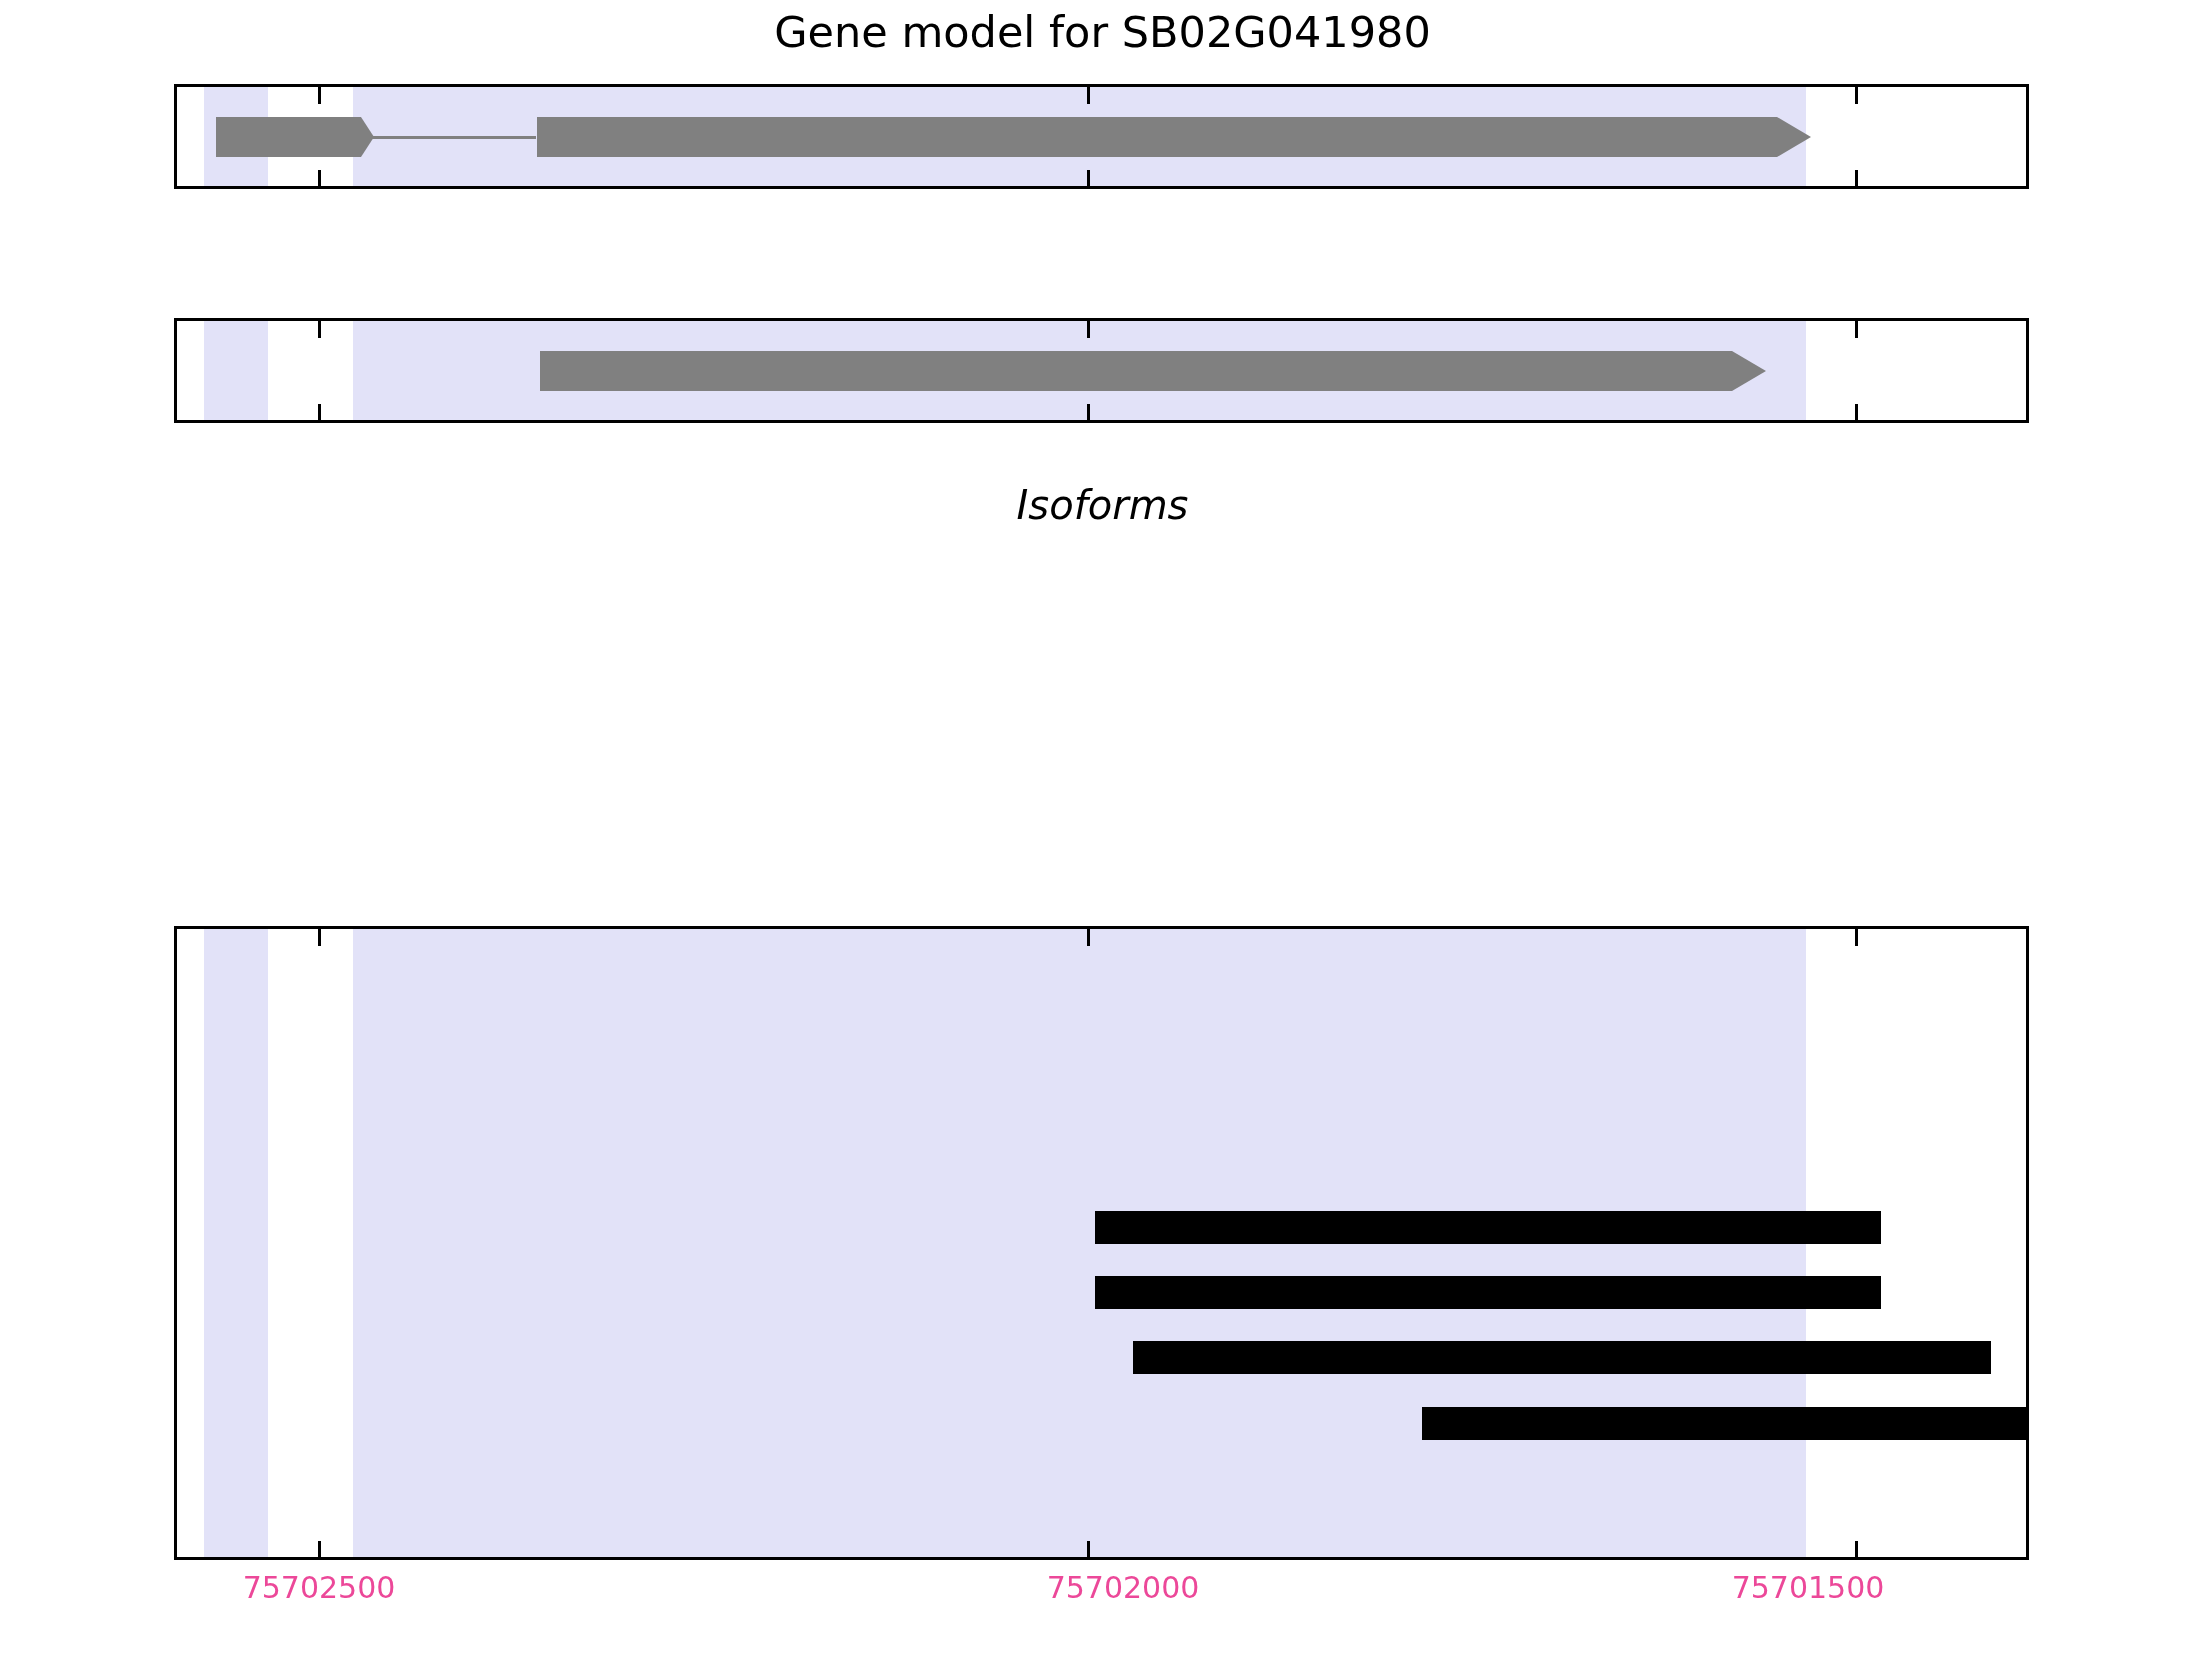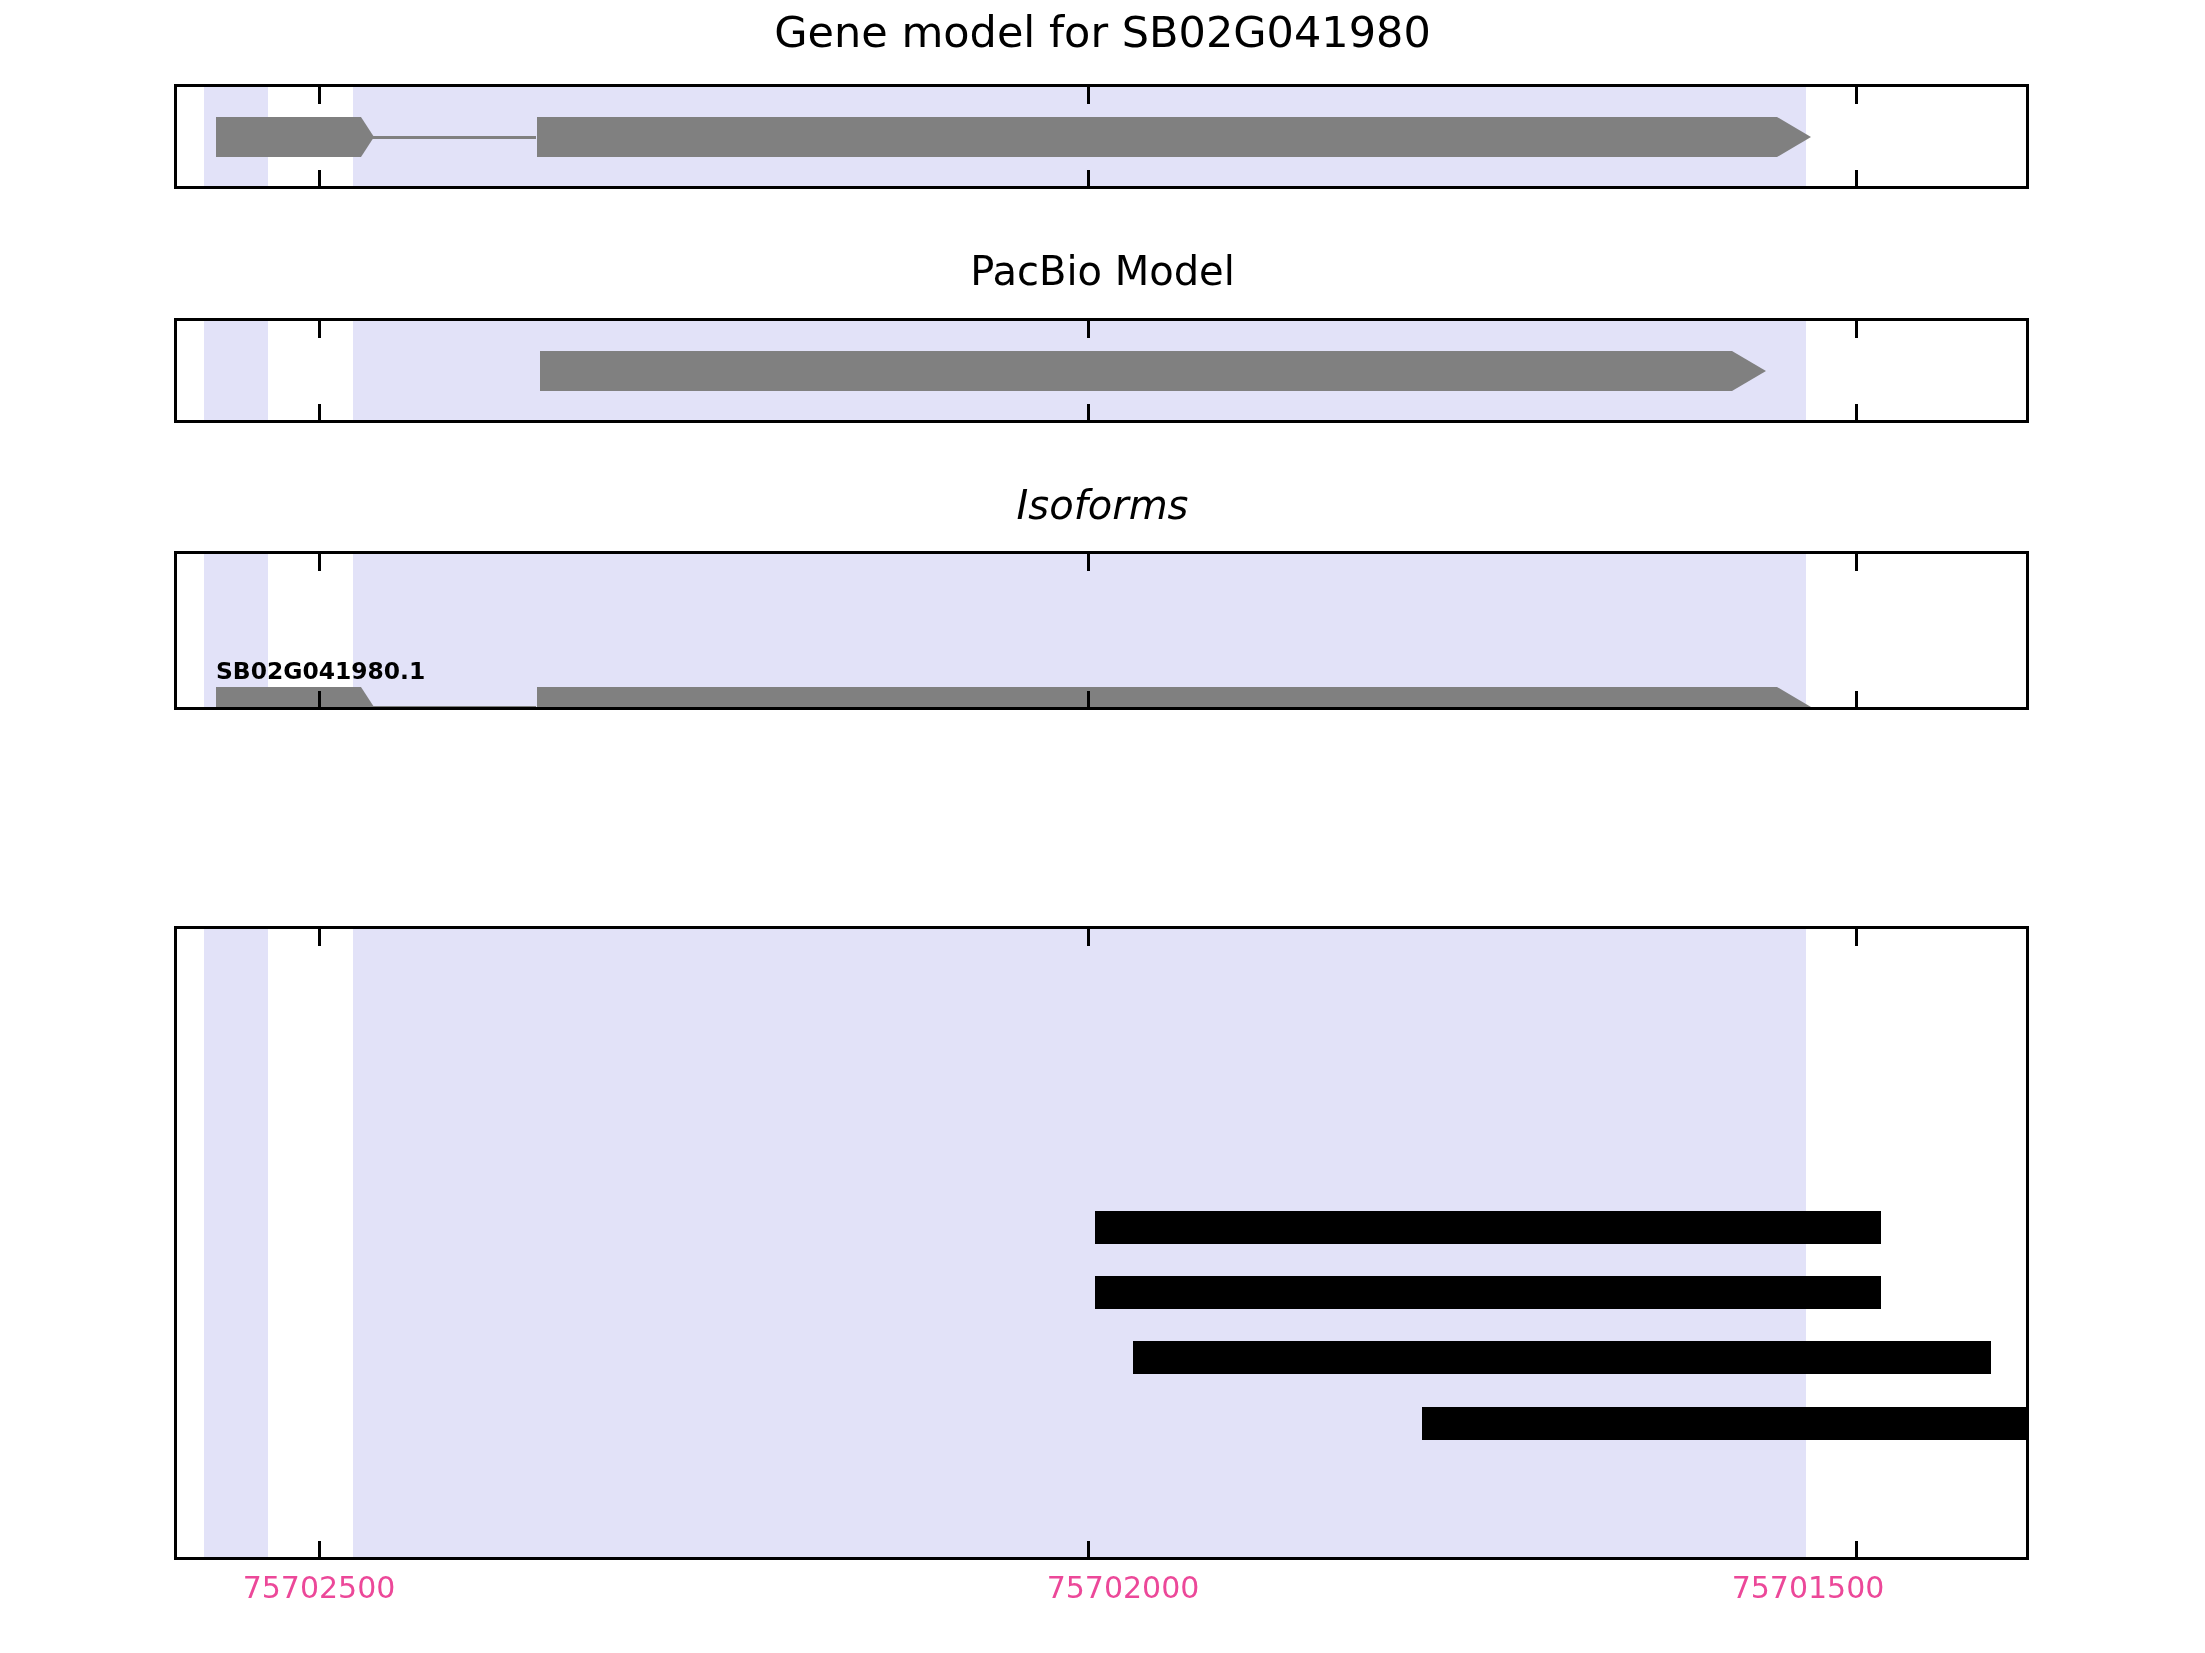--- a/index.html
+++ b/index.html
@@ -150,21 +150,20 @@
 
       <div class="tick-mark tick-top" style="left:141px;"></div>
       <div class="tick-mark tick-bottom" style="left:141px;"></div>
       <div class="tick-mark tick-top" style="left:910px;"></div>
       <div class="tick-mark tick-bottom" style="left:910px;"></div>
       <div class="tick-mark tick-top" style="left:1678px;"></div>
       <div class="tick-mark tick-bottom" style="left:1678px;"></div>
     </div>
   </div>
 
-  <div class="panel-title title-pacbio">PacBio Model</div>
 
   <div class="axes" id="axes-pacbio">
     <div class="plot-inner">
       <div class="hl-band" style="left:27px; width:64px;"></div>
       <div class="hl-band" style="left:176px; width:1453px;"></div>
 
       <div class="feature-row">
         <div class="exon" style="left:363px; top:30px; width:1192px; height:40px;"></div>
         <div class="exon-arrow" style="left:1555px; top:30px; border-width:20px 0 20px 34px;"></div>
       </div>
@@ -173,62 +172,39 @@
       <div class="tick-mark tick-bottom" style="left:141px;"></div>
       <div class="tick-mark tick-top" style="left:910px;"></div>
       <div class="tick-mark tick-bottom" style="left:910px;"></div>
       <div class="tick-mark tick-top" style="left:1678px;"></div>
       <div class="tick-mark tick-bottom" style="left:1678px;"></div>
     </div>
   </div>
 
   <div class="panel-title title-iso">Isoforms</div>
 
-  <div class="axes" id="axes-iso">
+
+
+  <div class="axes" id="axes-reads">
     <div class="plot-inner">
       <div class="hl-band" style="left:27px; width:64px;"></div>
       <div class="hl-band" style="left:176px; width:1453px;"></div>
 
-      <div class="iso-label" style="left:39px; top:103px;">SB02G041980.1</div>
-
-      <div class="feature-row">
-        <div class="intron-line" style="left:187px; top:152px; width:172px;"></div>
-        <div class="exon" style="left:39px; top:133px; width:145px; height:40px;"></div>
-        <div class="exon-arrow" style="left:184px; top:133px; border-width:20px 0 20px 13.8px;"></div>
-        <div class="exon" style="left:360px; top:133px; width:1240px; height:40px;"></div>
-        <div class="exon-arrow" style="left:1600px; top:133px; border-width:20px 0 20px 34px;"></div>
-      </div>
+      <div class="read-bar" style="left:918px; top:282px; width:786px; height:33px;"></div>
+      <div class="read-bar" style="left:918px; top:347px; width:786px; height:33px;"></div>
+      <div class="read-bar" style="left:956px; top:412px; width:858px; height:33px;"></div>
+      <div class="read-bar" style="left:1245px; top:478px; width:830px; height:33px;"></div>
 
       <div class="tick-mark tick-top" style="left:141px;"></div>
       <div class="tick-mark tick-bottom" style="left:141px;"></div>
       <div class="tick-mark tick-top" style="left:910px;"></div>
       <div class="tick-mark tick-bottom" style="left:910px;"></div>
       <div class="tick-mark tick-top" style="left:1678px;"></div>
       <div class="tick-mark tick-bottom" style="left:1678px;"></div>
     </div>
   </div>
 
-
-  <div class="axes" id="axes-reads">
-    <div class="plot-inner">
-      <div class="hl-band" style="left:27px; width:64px;"></div>
-      <div class="hl-band" style="left:176px; width:1453px;"></div>
-
-      <div class="read-bar" style="left:918px; top:282px; width:786px; height:33px;"></div>
-      <div class="read-bar" style="left:918px; top:347px; width:786px; height:33px;"></div>
-      <div class="read-bar" style="left:956px; top:412px; width:858px; height:33px;"></div>
-      <div class="read-bar" style="left:1245px; top:478px; width:830px; height:33px;"></div>
-
-      <div class="tick-mark tick-top" style="left:141px;"></div>
-      <div class="tick-mark tick-bottom" style="left:141px;"></div>
-      <div class="tick-mark tick-top" style="left:910px;"></div>
-      <div class="tick-mark tick-bottom" style="left:910px;"></div>
-      <div class="tick-mark tick-top" style="left:1678px;"></div>
-      <div class="tick-mark tick-bottom" style="left:1678px;"></div>
-    </div>
-  </div>
-
   <div class="xtick-label" style="left:319px;">75702500</div>
   <div class="xtick-label" style="left:1087px;margin-left:36px;">75702000</div>
   <div class="xtick-label" style="left:1808px;">75701500</div>
 
 </div>
 
 
 </body></html>

